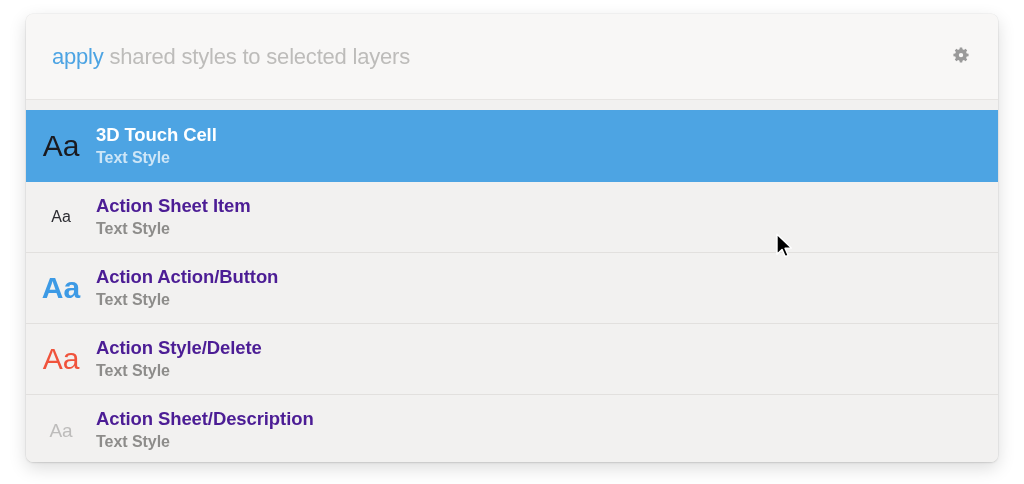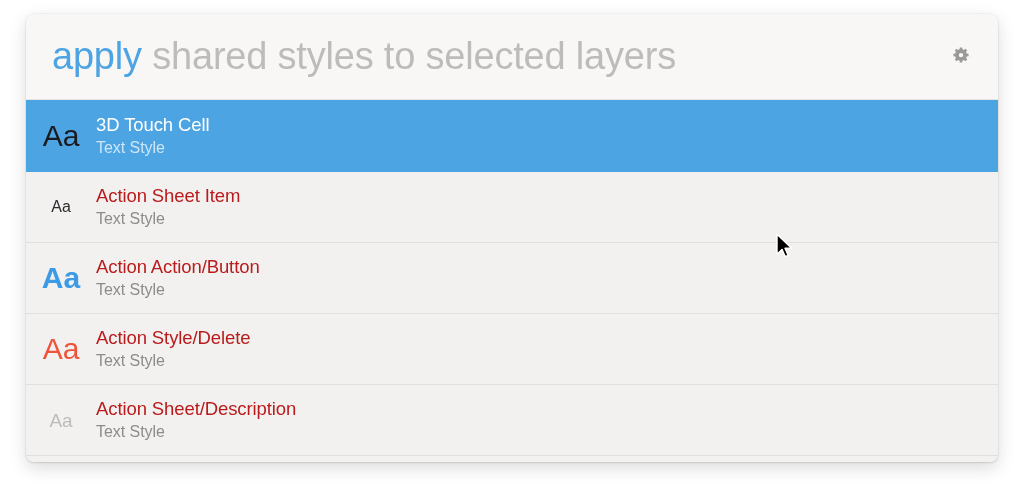--- a/index.html
+++ b/index.html
@@ -43,21 +43,21 @@
     position: relative;
     height: 86px;
     background: #f8f7f6;
     border-bottom: 1px solid #e7e5e3;
     box-sizing: border-box;
     display: flex;
     align-items: center;
   }
   .search-query {
     margin-left: 26px;
-    font-size: 38px;
+    font-size: 22px;
     letter-spacing: -0.2px;
     white-space: nowrap;
     font-weight: 400;
   }
   .q-typed {
     color: #4da4e3;
   }
   .q-hint {
     color: #bdbcba;
   }
@@ -71,20 +71,21 @@
     height: 30px;
     display: flex;
     align-items: center;
     justify-content: center;
   }
   .gear-button svg { display: block; }
 
   
   .list {
     position: relative;
+    margin-top: 10px;
   }
   .row {
     position: relative;
     height: 71px;
     box-sizing: border-box;
     display: flex;
     align-items: center;
     background: #f2f1f0;
     border-bottom: 1px solid #e2e0de;
   }
@@ -101,24 +102,25 @@
     text-align: center;
     line-height: 1;
     user-select: none;
   }
 
   .row-text {
     display: flex;
     flex-direction: column;
     justify-content: center;
     gap: 3px;
+    font-weight: bold;
   }
   .row-title {
     font-size: 18.5px;
-    color: #b91c1c;
+    color: #4c1d95;
     letter-spacing: -0.1px;
     line-height: 1.18;
   }
   .row-sub {
     font-size: 16px;
     color: #8d8c8a;
     letter-spacing: -0.05px;
     line-height: 1.18;
   }
   .row.selected .row-title {

